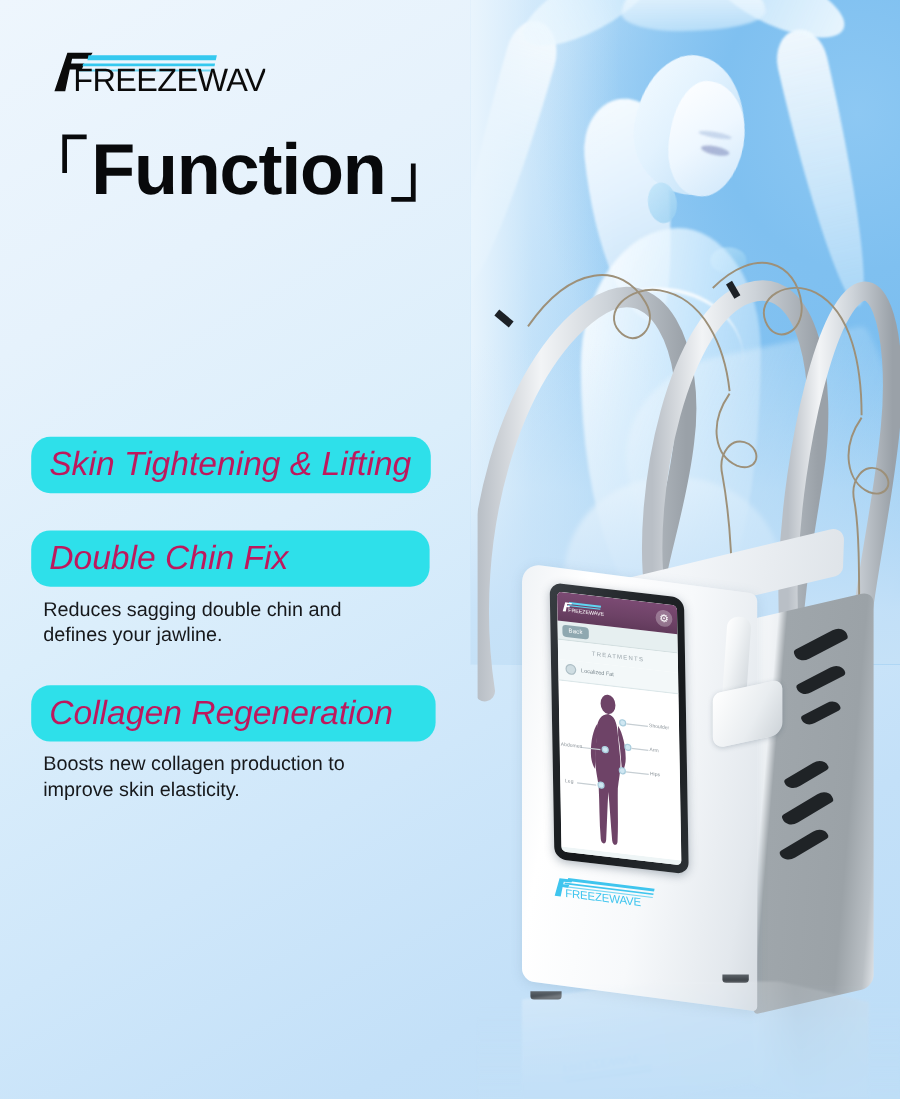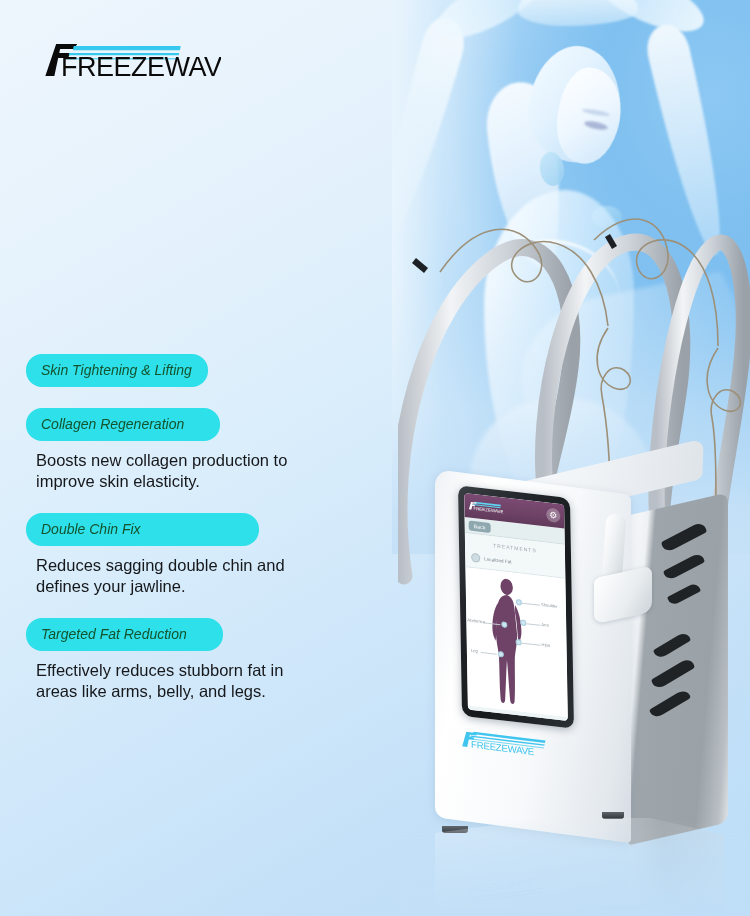--- a/index.html
+++ b/index.html
@@ -196,28 +196,29 @@
     white-space: nowrap;
   }
 
   
   .features { position: absolute; left: 26px; top: 354px; width: 330px; }
   .feature { margin-bottom: 21px; }
   .feature:last-child { margin-bottom: 0; }
   .badge {
     display: inline-block;
     background: #2ee0ea;
-    color: #14532d;
+    color: #be185d;
     font-style: italic;
     font-weight: 400;
-    font-size: 14px;
+    font-size: 28px;
     line-height: 1;
     padding: 9px 16px 10px 15px;
     border-radius: 16px;
     white-space: nowrap;
+    margin-top: 10px;
   }
   .badge.wide-pad { padding-right: 118px; }
   .badge.wide-pad2 { padding-right: 36px; }
   .desc {
     margin-top: 9px;
     padding-left: 10px;
     font-size: 16.5px;
     line-height: 1.27;
     color: #16181b;
     max-width: 290px;
@@ -457,41 +458,38 @@
 
       <path d="M26 4 L47 4 L45 9 L31 9 L31 13 L42 13 L41 18 L31 18 L31 36 L22 36 Z" fill="#0a0a0a" transform="skewX(-12)"></path>
 
       <rect x="44" y="6" width="107" height="4.2" fill="#35c9ef" transform="skewX(-12)"></rect>
       <rect x="41" y="13" width="110" height="2.3" fill="#35c9ef" transform="skewX(-12)"></rect>
       <rect x="39" y="18" width="112" height="1.5" fill="#6fd8f3" transform="skewX(-12)"></rect>
       <text x="30" y="36" font-family="Liberation Sans, sans-serif" font-size="27" font-weight="400" fill="#0a0a0a" letter-spacing="-0.5">FREEZEWAVE</text>
     </svg>
   </div>
 
+  <div class="page-title">「Function」</div>
 
   <div class="features">
 
     <div class="feature">
       <div class="badge">Skin Tightening &amp; Lifting</div>
+    </div>
+
+    <div class="feature">
+      <div class="badge wide-pad">Double Chin Fix</div>
+      <div class="desc">Reduces sagging double chin and defines your jawline.</div>
     </div>
 
     <div class="feature">
       <div class="badge wide-pad2">Collagen Regeneration</div>
       <div class="desc">Boosts new collagen production to improve skin elasticity.</div>
     </div>
 
-    <div class="feature">
-      <div class="badge wide-pad">Double Chin Fix</div>
-      <div class="desc">Reduces sagging double chin and defines your jawline.</div>
-    </div>
-
-    <div class="feature">
-      <div class="badge wide-pad2">Targeted Fat Reduction</div>
-      <div class="desc">Effectively reduces stubborn fat in areas like arms, belly, and legs.</div>
-    </div>
 
   </div>
 
   <div class="machine">
 
     <svg class="cables" viewBox="0 0 352 640" xmlns="http://www.w3.org/2000/svg">
       <defs>
         <linearGradient id="cab" x1="0" y1="0" x2="1" y2="0">
           <stop offset="0%" stop-color="#b9bfc6"></stop>
           <stop offset="30%" stop-color="#f2f4f6"></stop>

